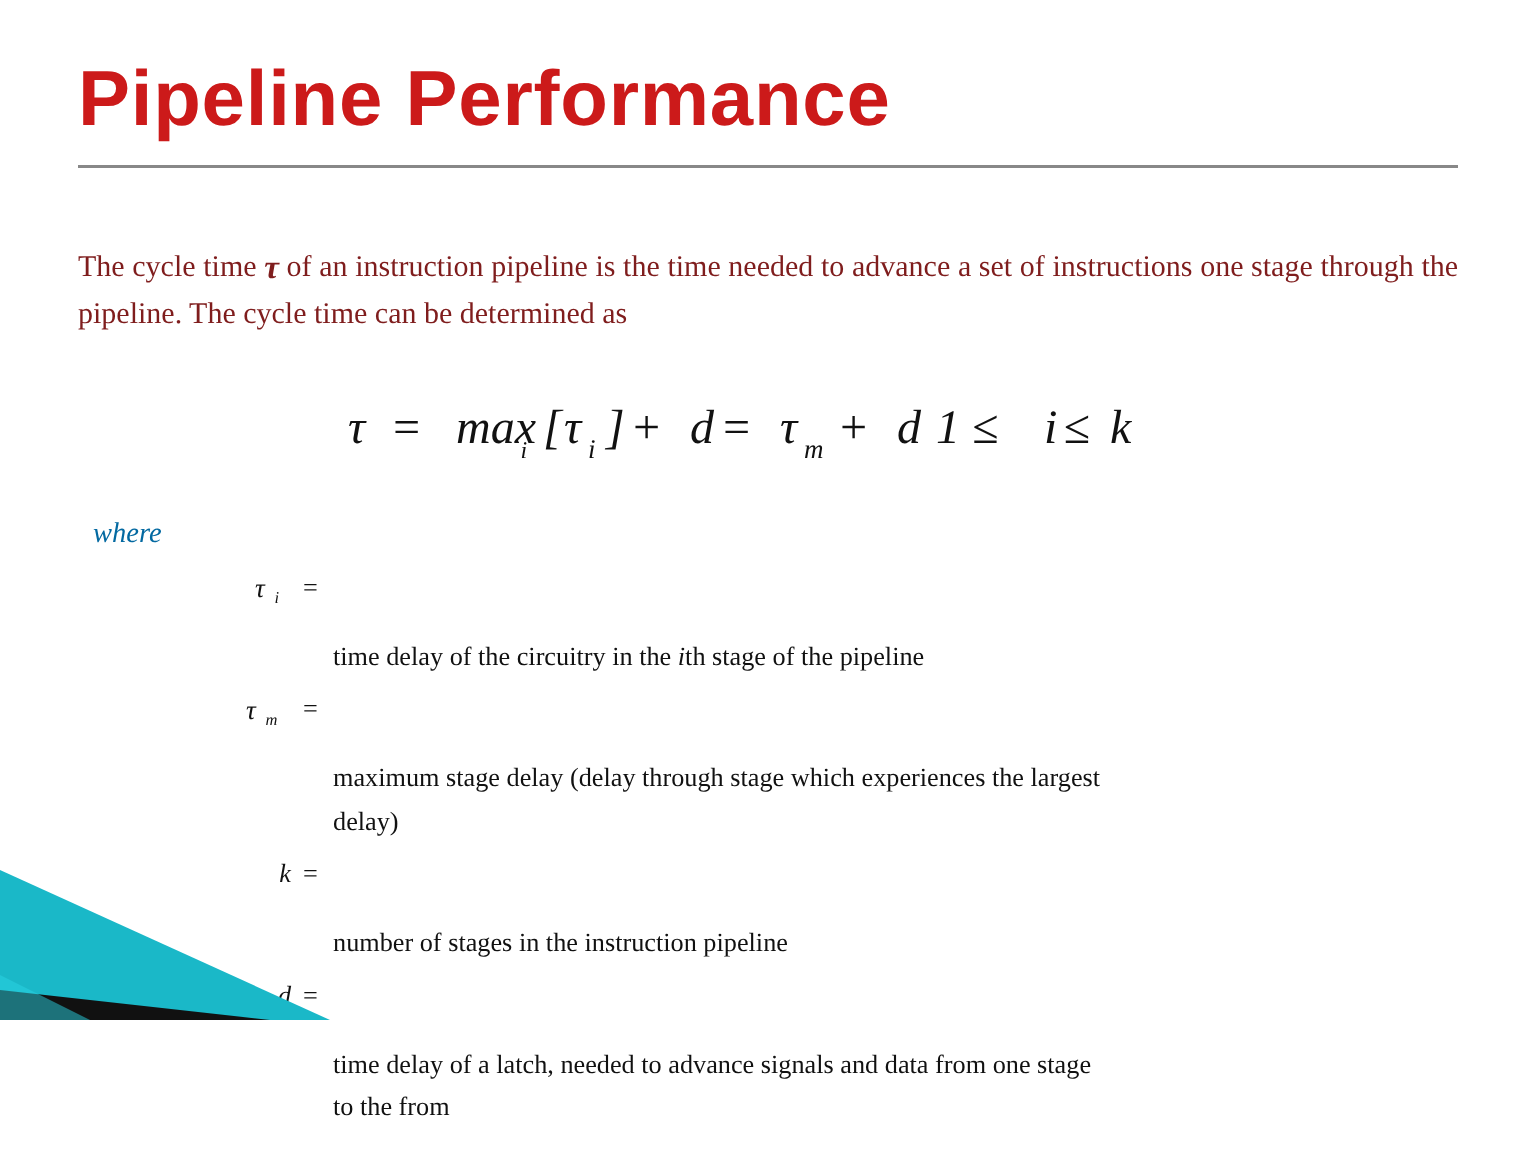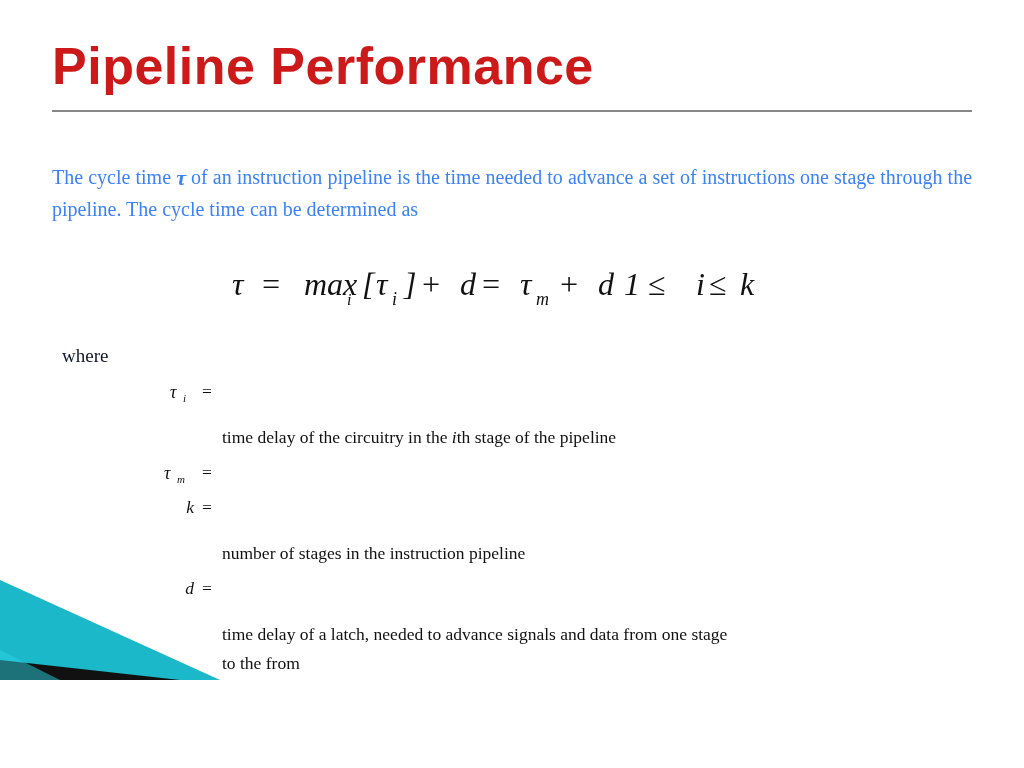--- a/index.html
+++ b/index.html
@@ -32,39 +32,40 @@
 
     .divider {
       border: none;
       border-top: 2px solid #888;
       margin-bottom: 22px;
     }
 
     .body-text {
       font-size: 20px;
       line-height: 1.55;
-      color: #3b82f6;
+      color: #7f1d1d;
       text-align: justify;
       margin-bottom: 18px;
       margin-top: 48px;
     }
 
     .formula-block {
       text-align: center;
       margin: 28px 0 22px 0;
       font-size: 28px;
       font-style: italic;
       color: #111;
     }
 
     .where-label {
       font-size: 19px;
       margin-bottom: 10px;
       margin-left: 10px;
-      color: #0f172a;
+      font-style: italic;
+      color: #0369a1;
     }
 
     .definitions {
       margin-left: 60px;
       font-size: 17.5px;
       line-height: 1.65;
       color: #111;
     }
 
     
@@ -171,20 +172,23 @@
     </div>
 
     <div class="def-row">
       <span class="def-lhs">
         <svg width="30" height="22" viewBox="0 0 30 22" style="display:inline-block;vertical-align:middle;">
           <text x="0" y="16" font-family="Times New Roman,serif" font-size="18" font-style="italic" fill="#111">τ</text>
           <text x="13" y="20" font-family="Times New Roman,serif" font-size="11" font-style="italic" fill="#111">m</text>
         </svg>
       </span>
       <span class="def-eq">=</span>
+      <span class="def-rhs">maximum stage delay (delay through stage which experiences the largest<br>
+        <span style="display:inline-block;margin-left:0px;">delay)</span>
+      </span>
     </div>
 
     <div class="def-row">
       <span class="def-lhs">
         <em>k</em>
       </span>
       <span class="def-eq">=</span>
       <span class="def-rhs">number of stages in the instruction pipeline</span>
     </div>
 

